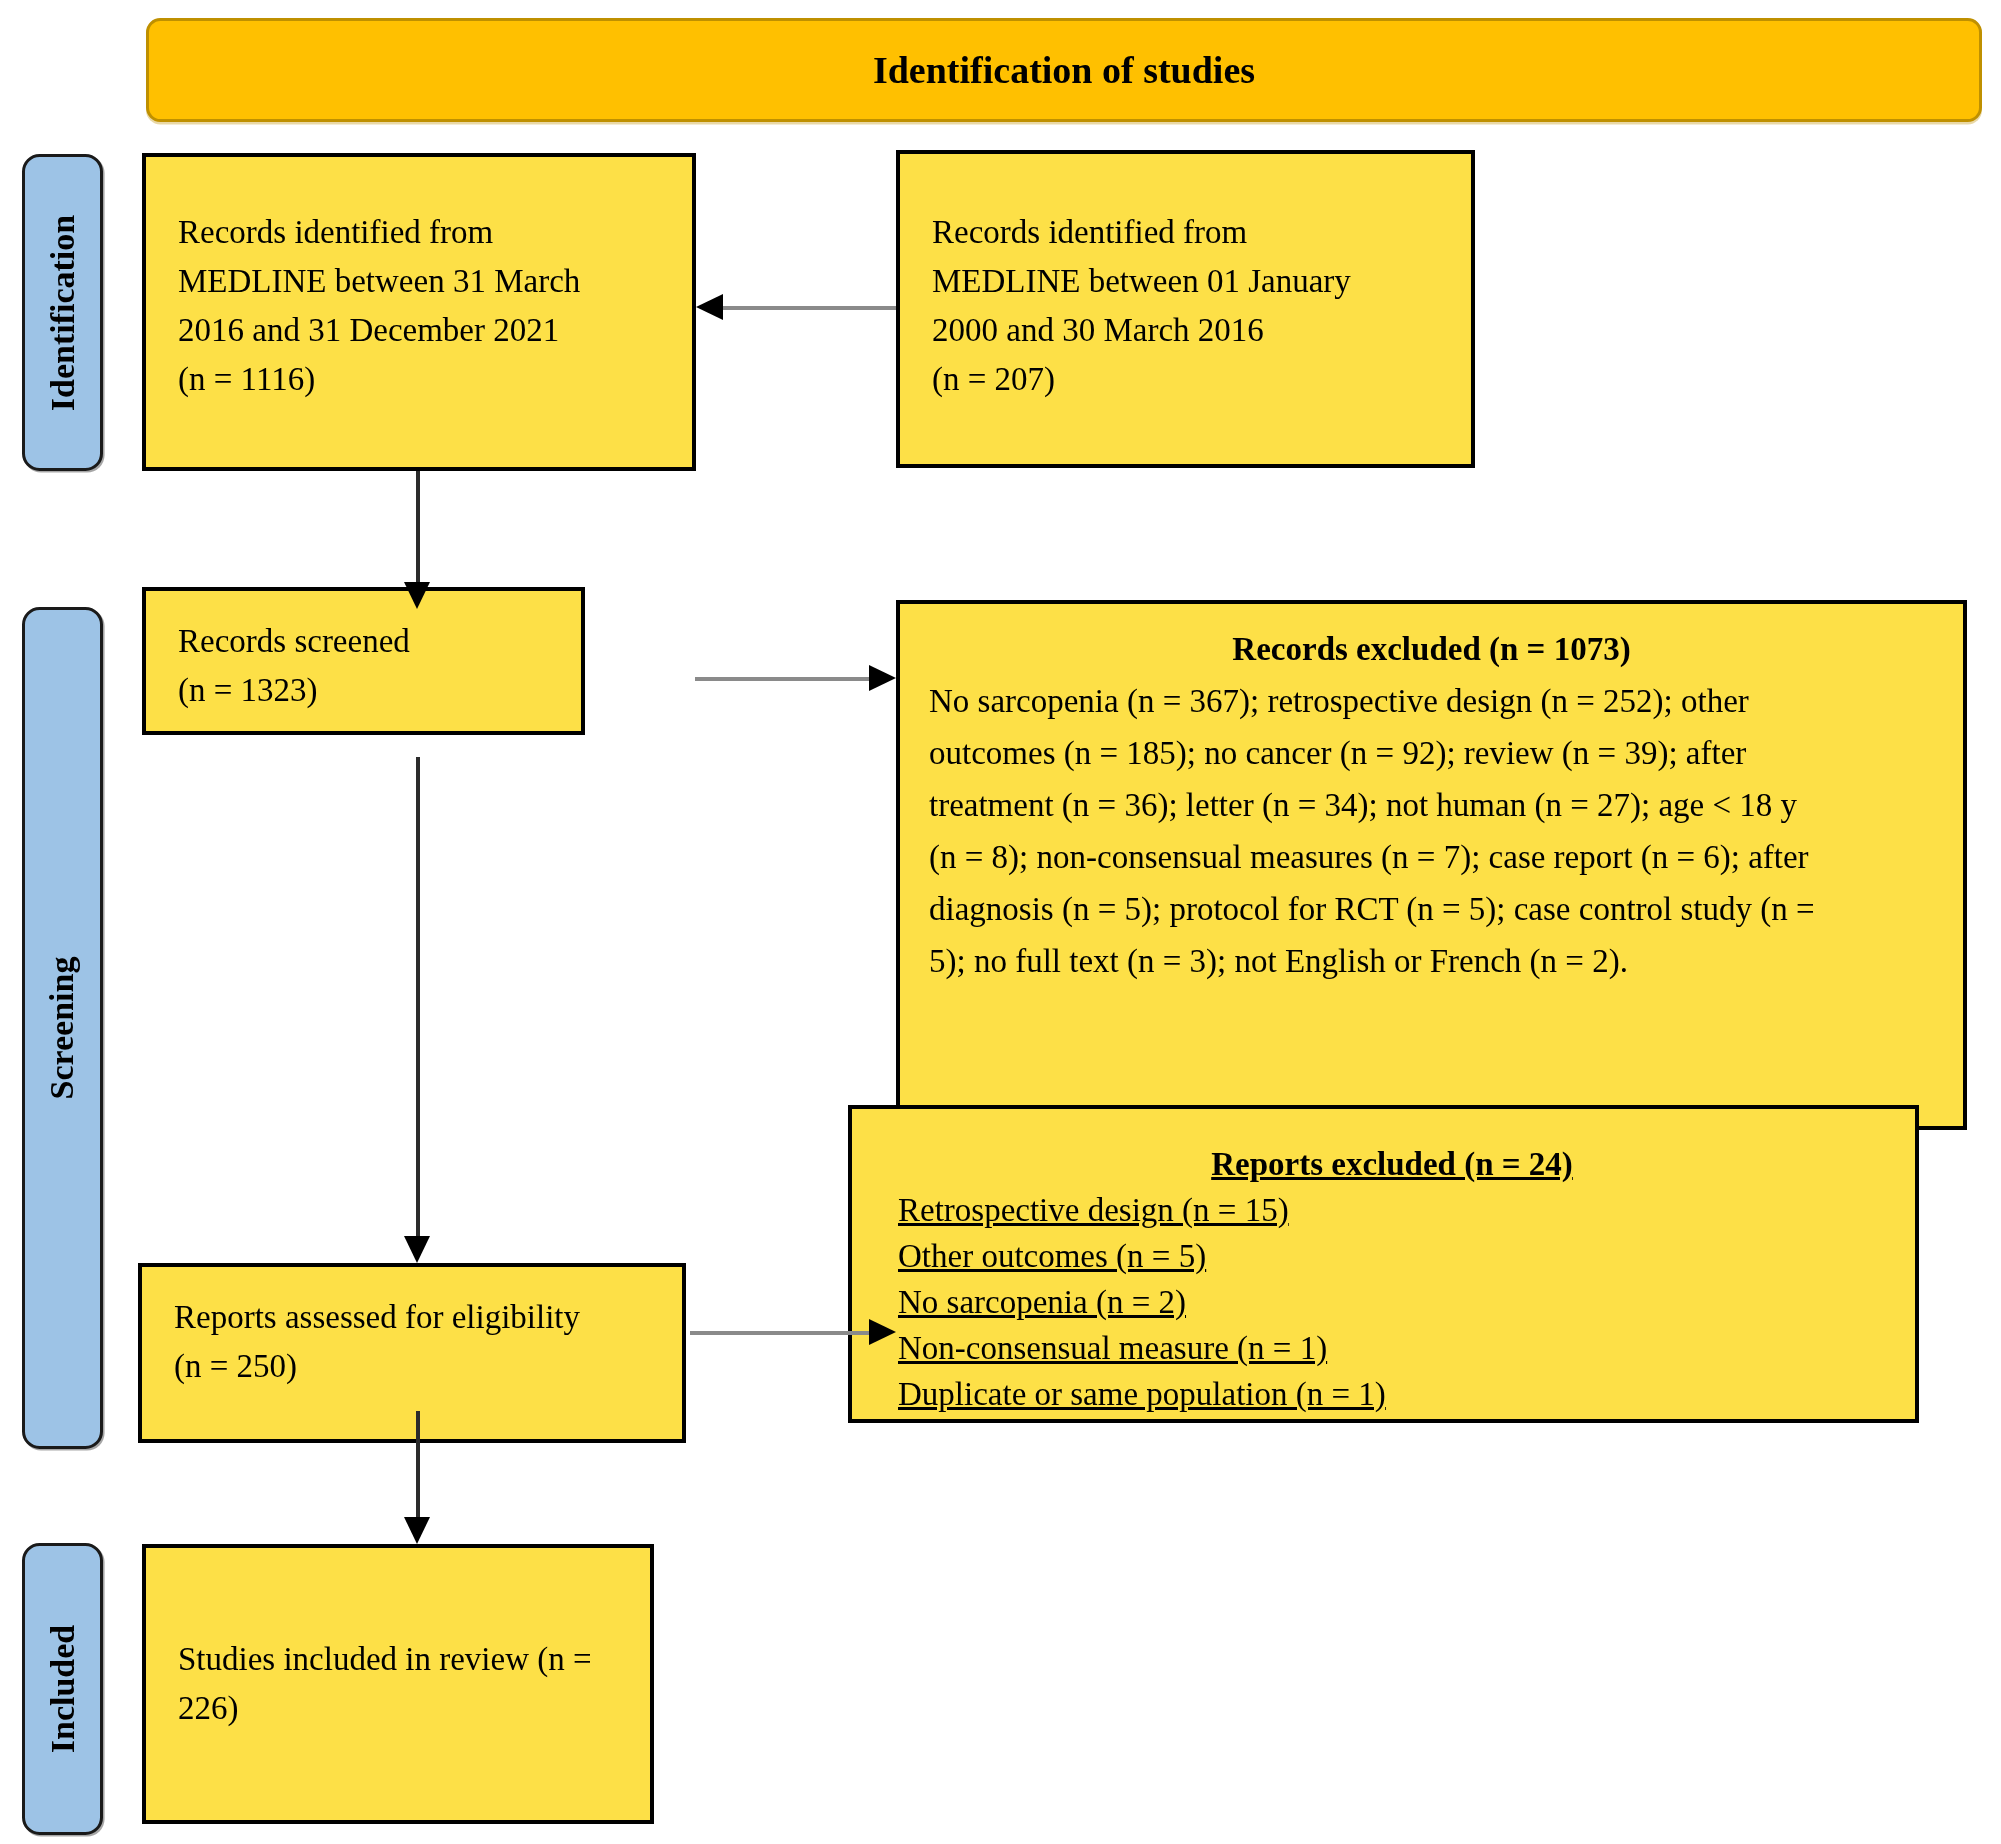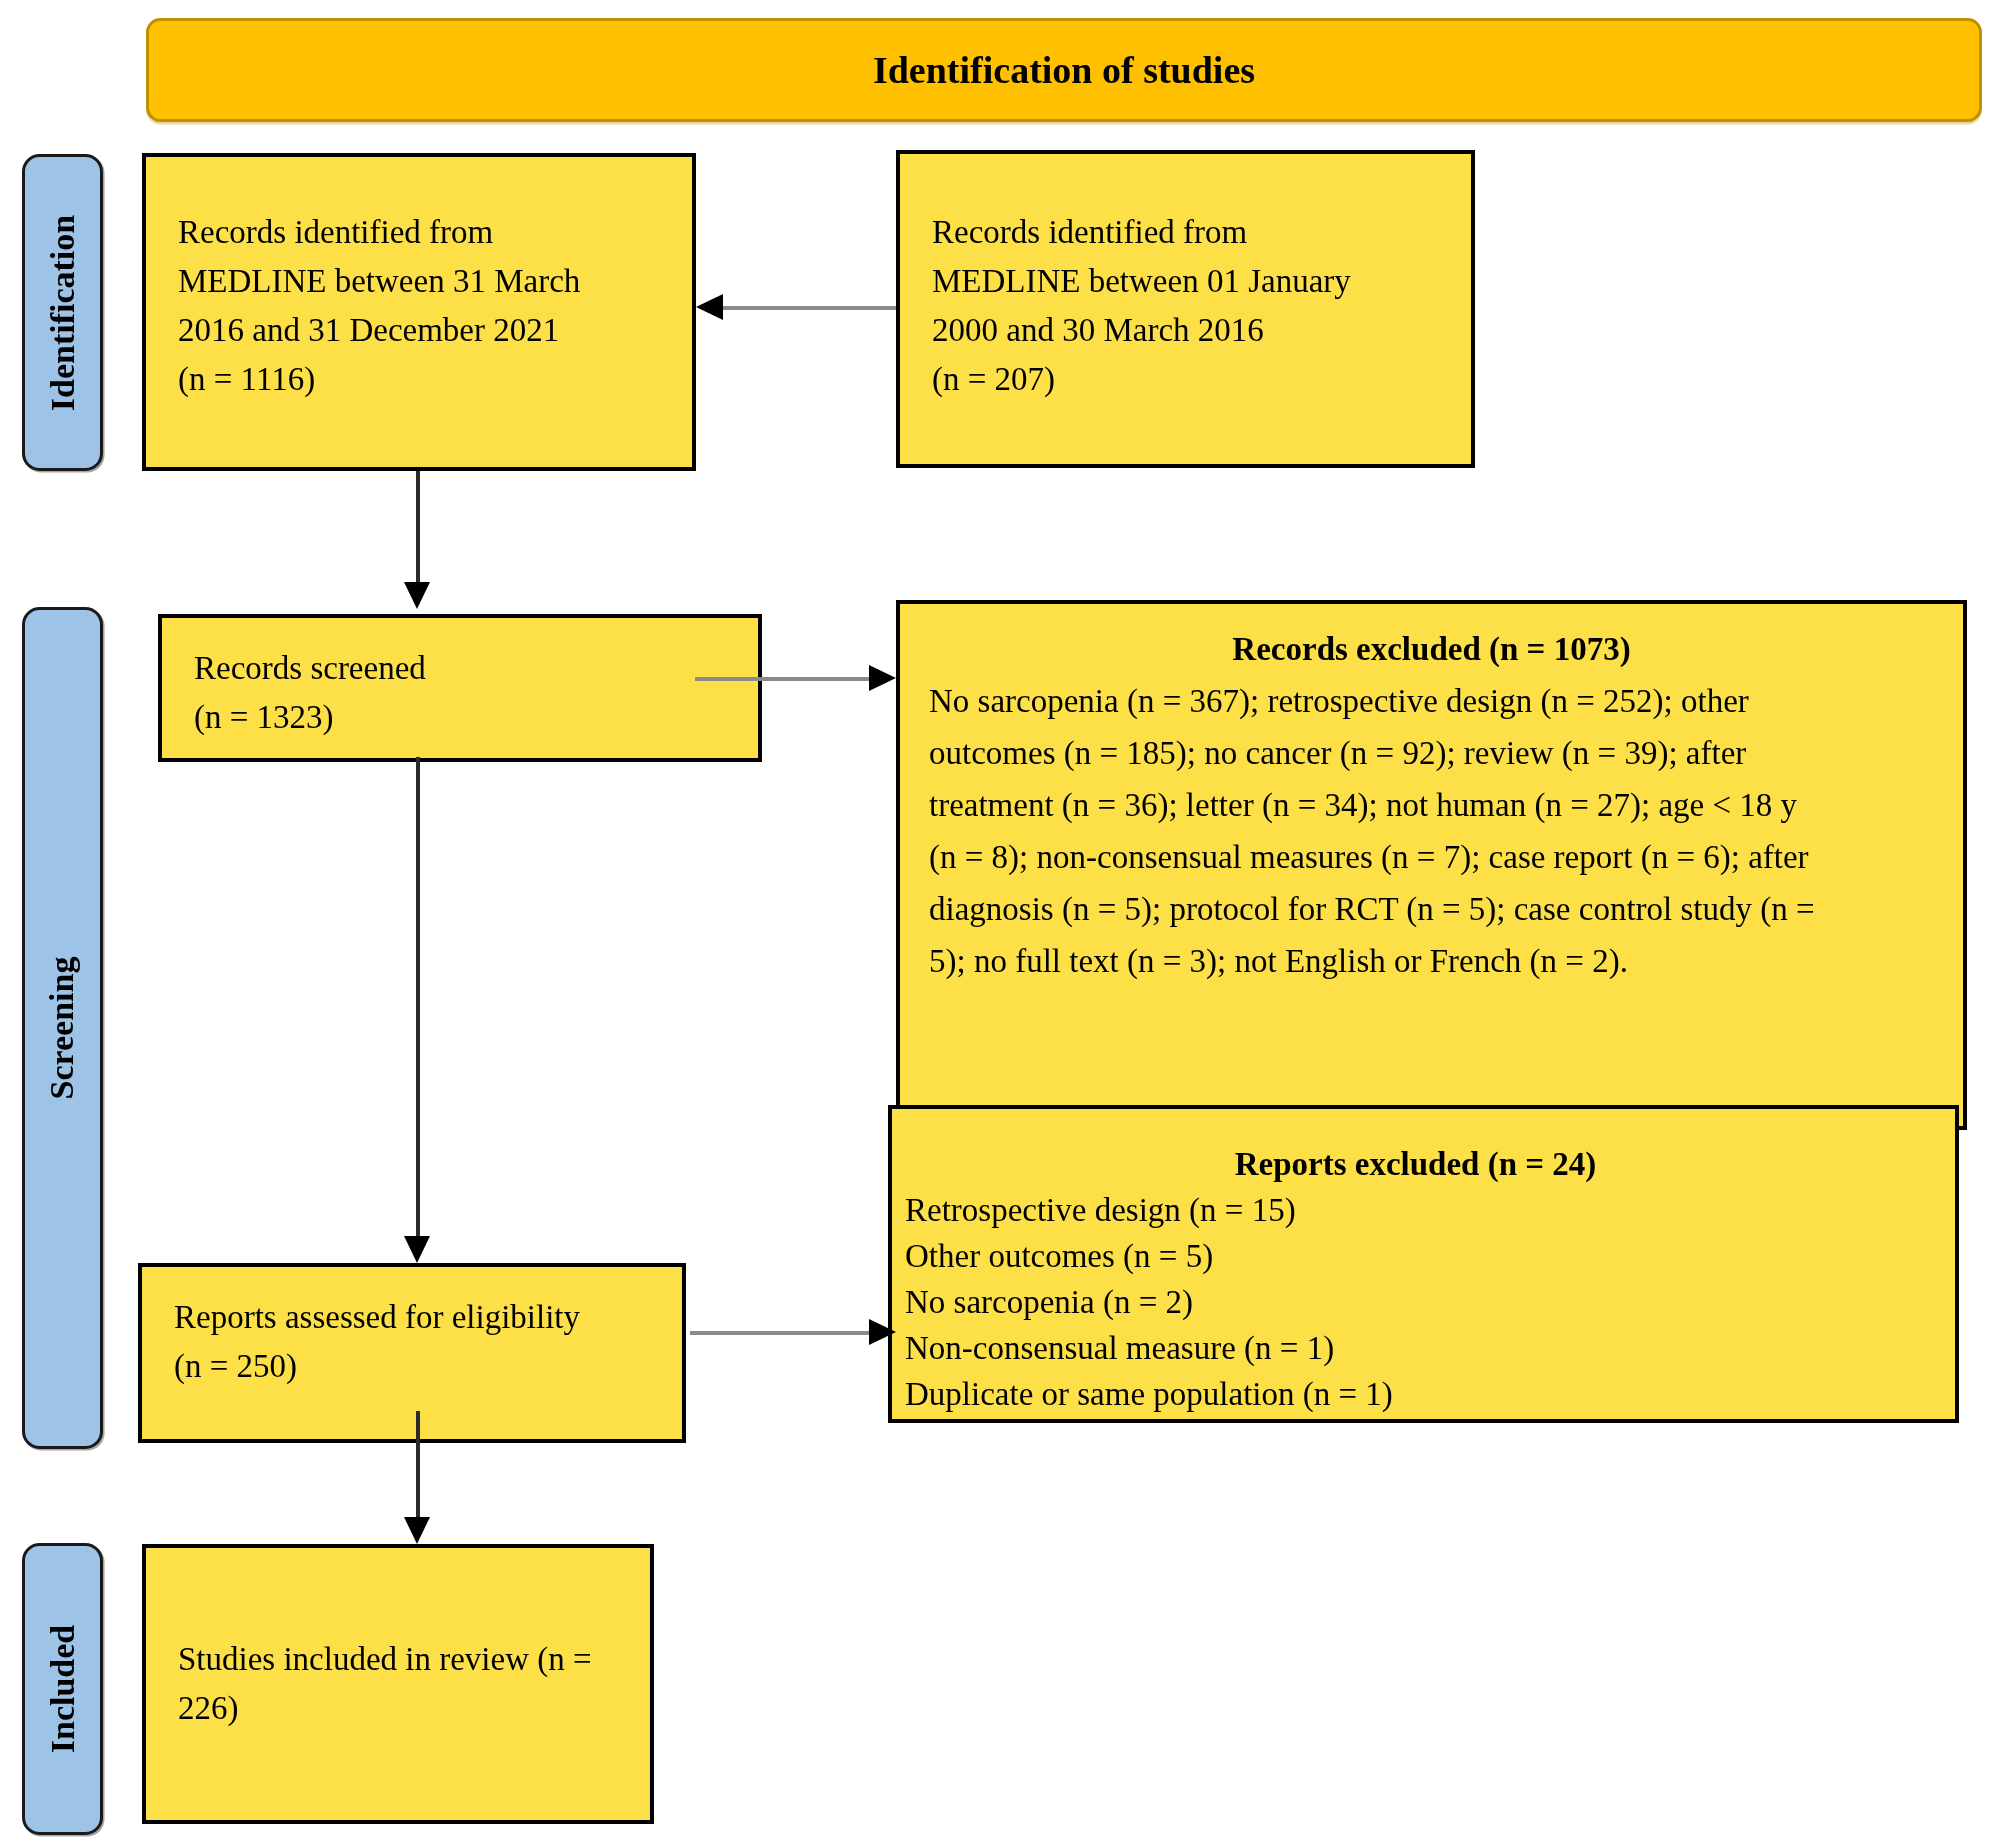--- a/index.html
+++ b/index.html
@@ -100,21 +100,21 @@
 
   <div class="flowbox" style="left:896px;top:150px;width:579px;height:318px;padding:54px 24px 0 32px;">
     <div>
         <div>Records identified from</div>
         <div>MEDLINE between 01 January</div>
         <div>2000 and 30 March 2016</div>
         <div>(n = 207)</div>
       </div>
   </div>
 
-  <div class="flowbox" style="left:142px;top:614px;width:604px;height:148px;padding:25.5px 24px 0 32px;margin-left:16px;">
+  <div class="flowbox" style="left:142px;top:587px;width:443px;height:148px;padding:25.5px 24px 0 32px;">
     <div>
         <div>Records screened</div>
         <div>(n = 1323)</div>
       </div>
   </div>
 
   <div class="flowbox" style="left:896px;top:600px;width:1071px;height:530px;padding:19px 29px 0 29px;line-height:52px;">
     <div class="box-title">Records excluded (n = 1073)</div>
     <div class="excl-body">
         <div>No sarcopenia (n = 367); retrospective design (n = 252); other</div>
@@ -126,21 +126,21 @@
       </div>
   </div>
 
   <div class="flowbox" style="left:138px;top:1263px;width:548px;height:180px;padding:25.5px 24px 0 32px;font-family:Liberation Serif, serif;">
     <div>
         <div>Reports assessed for eligibility</div>
         <div>(n = 250)</div>
       </div>
   </div>
 
-  <div class="flowbox" style="left:888px;top:1105px;width:1071px;height:318px;padding:32px 29px 0 13px;line-height:46px;">
+  <div class="flowbox" style="left:848px;top:1105px;width:1071px;height:318px;padding:32px 29px 0 46px;line-height:46px;text-decoration:underline;">
     <div class="box-title">Reports excluded (n = 24)</div>
     <div class="excl-body">
         <div>Retrospective design (n = 15)</div>
         <div>Other outcomes (n = 5)</div>
         <div>No sarcopenia (n = 2)</div>
         <div>Non-consensual measure (n = 1)</div>
         <div>Duplicate or same population (n = 1)</div>
       </div>
   </div>
 

